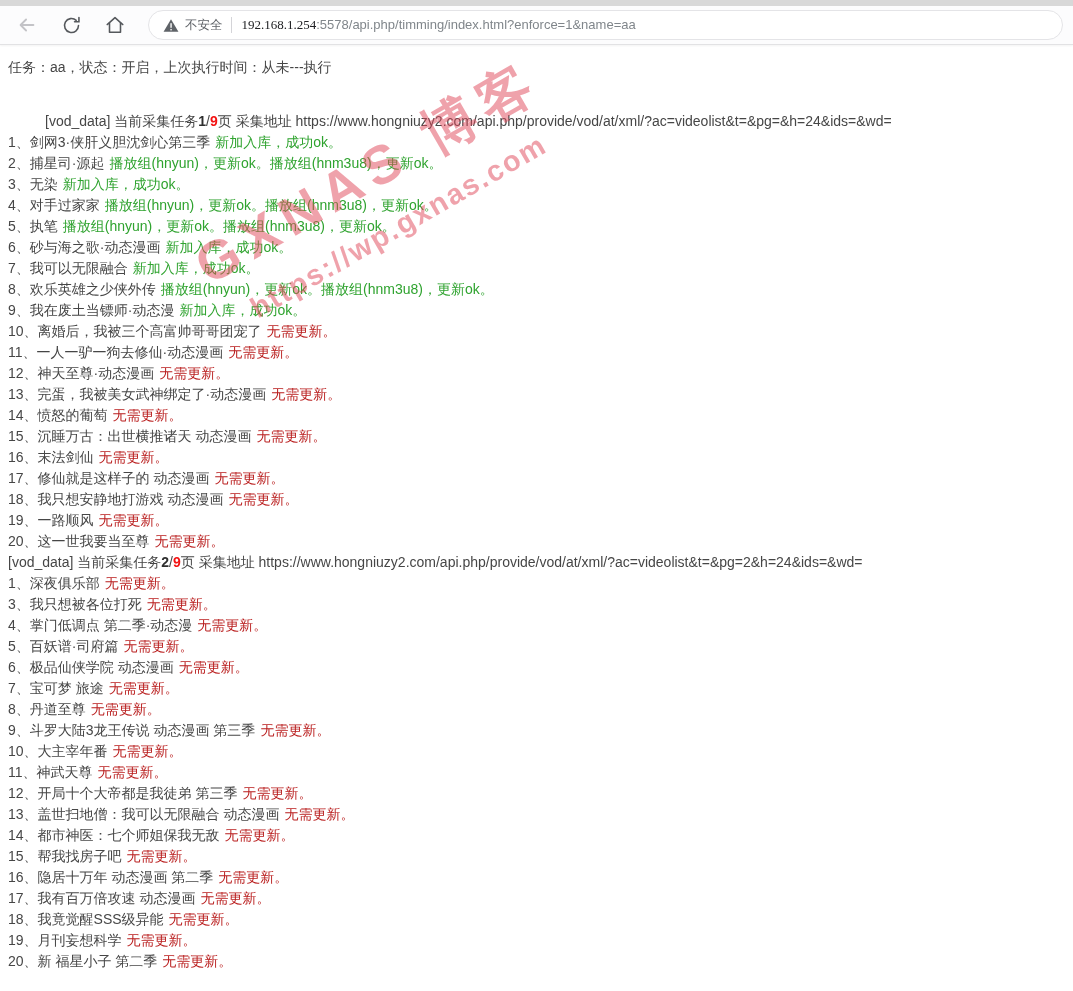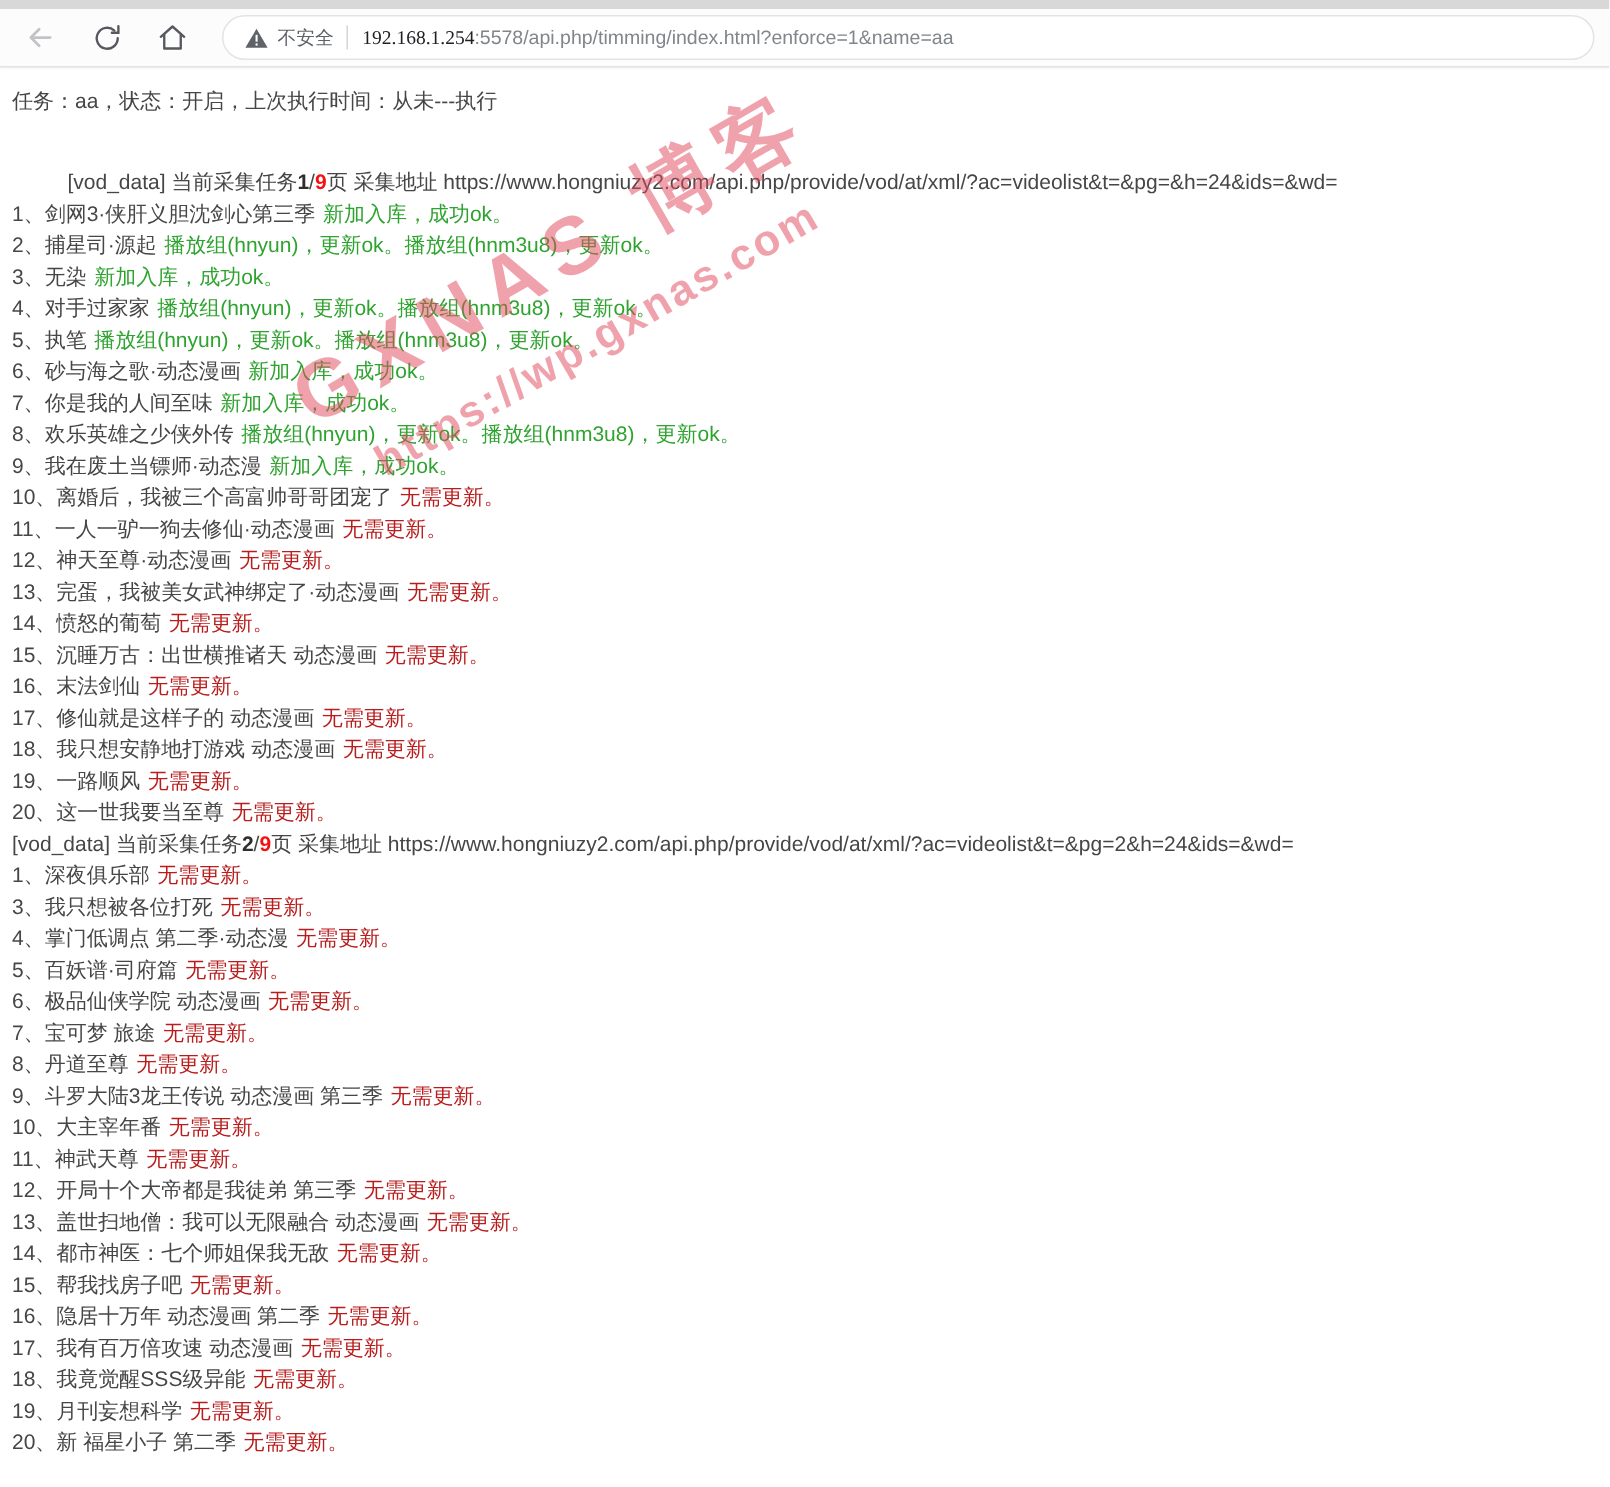--- a/index.html
+++ b/index.html
@@ -96,21 +96,21 @@
     <div class="taskline">任务：aa，状态：开启，上次执行时间：从未---执行</div>
     <div id="sections">
         <div class="section">
           <div class="sec-header"><span>[vod_data] 当前采集任务</span><span class="h-cur">1</span><span>/</span><span class="h-tot">9</span><span>页 采集地址 </span><span>https://www.hongniuzy2.com/api.php/provide/vod/at/xml/?ac=videolist&amp;t=&amp;pg=&amp;h=24&amp;ids=&amp;wd=</span></div>
           <div class="row"><span>1、</span><span>剑网3·侠肝义胆沈剑心第三季</span><span class="st st-success">新加入库，成功ok。</span></div>
           <div class="row"><span>2、</span><span>捕星司·源起</span><span class="st st-success">播放组(hnyun)，更新ok。播放组(hnm3u8)，更新ok。</span></div>
           <div class="row"><span>3、</span><span>无染</span><span class="st st-success">新加入库，成功ok。</span></div>
           <div class="row"><span>4、</span><span>对手过家家</span><span class="st st-success">播放组(hnyun)，更新ok。播放组(hnm3u8)，更新ok。</span></div>
           <div class="row"><span>5、</span><span>执笔</span><span class="st st-success">播放组(hnyun)，更新ok。播放组(hnm3u8)，更新ok。</span></div>
           <div class="row"><span>6、</span><span>砂与海之歌·动态漫画</span><span class="st st-success">新加入库，成功ok。</span></div>
-          <div class="row"><span>7、</span><span>你是我的人间至味</span><span class="st st-success">新加入库，成功ok。</span></div>
+          <div class="row"><span>7、</span><span>我可以无限融合</span><span class="st st-success">新加入库，成功ok。</span></div>
           <div class="row"><span>8、</span><span>欢乐英雄之少侠外传</span><span class="st st-success">播放组(hnyun)，更新ok。播放组(hnm3u8)，更新ok。</span></div>
           <div class="row"><span>9、</span><span>我在废土当镖师·动态漫</span><span class="st st-success">新加入库，成功ok。</span></div>
           <div class="row"><span>10、</span><span>离婚后，我被三个高富帅哥哥团宠了</span><span class="st st-none">无需更新。</span></div>
           <div class="row"><span>11、</span><span>一人一驴一狗去修仙·动态漫画</span><span class="st st-none">无需更新。</span></div>
           <div class="row"><span>12、</span><span>神天至尊·动态漫画</span><span class="st st-none">无需更新。</span></div>
           <div class="row"><span>13、</span><span>完蛋，我被美女武神绑定了·动态漫画</span><span class="st st-none">无需更新。</span></div>
           <div class="row"><span>14、</span><span>愤怒的葡萄</span><span class="st st-none">无需更新。</span></div>
           <div class="row"><span>15、</span><span>沉睡万古：出世横推诸天 动态漫画</span><span class="st st-none">无需更新。</span></div>
           <div class="row"><span>16、</span><span>末法剑仙</span><span class="st st-none">无需更新。</span></div>
           <div class="row"><span>17、</span><span>修仙就是这样子的 动态漫画</span><span class="st st-none">无需更新。</span></div>

